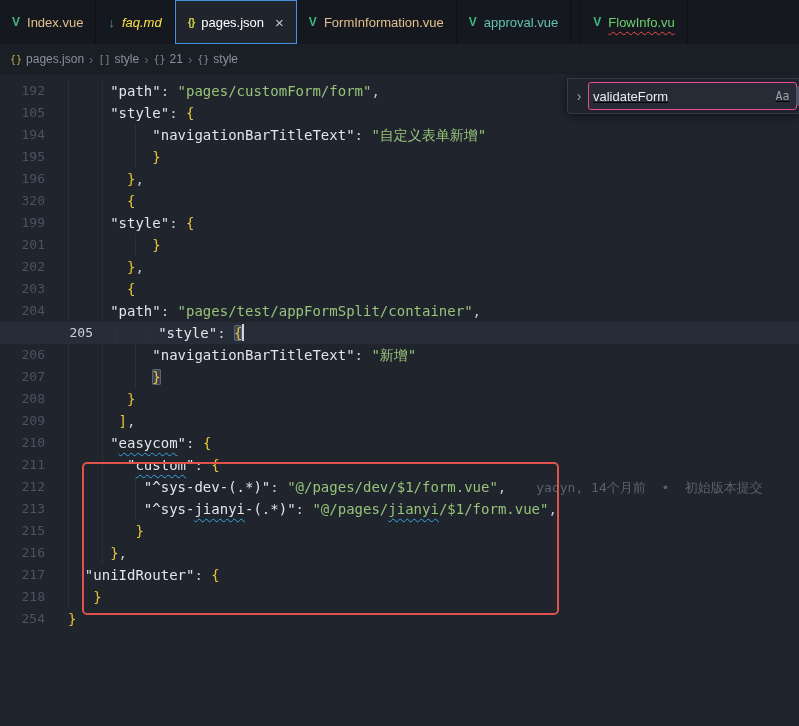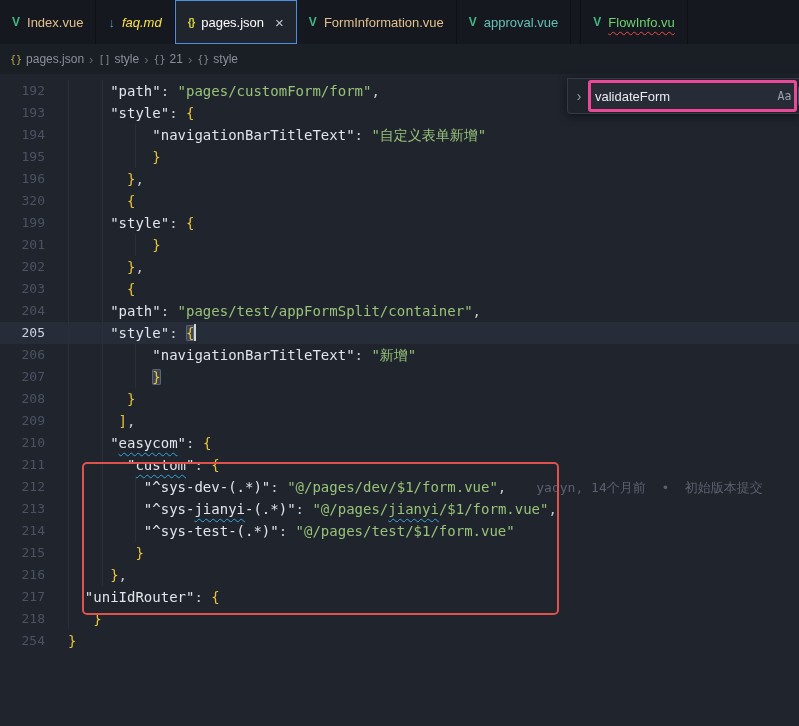--- a/index.html
+++ b/index.html
@@ -29,21 +29,21 @@
             padding-left:10px; font-size:12px; color:#8b919c; }
   .bitem { display:flex; align-items:center; gap:4px; cursor:pointer; }
   .bicon { font-family:"DejaVu Sans Mono", monospace; font-size:10px; color:#7f8793; }
   .bicon.json { color:#b9a94b; }
   .bsep { color:#626a76; font-size:13px; }
 
   
   .editor { position:relative; padding-top:6px; background:#1f242d;
             font-family:"DejaVu Sans Mono", monospace; font-size:14px; line-height:22px; }
   .cl { display:flex; height:22px; }
-  .cl.cur { background:#272d38; }
+  .cl.cur { background:#272d38;padding-left:48px; }
   .num { width:56px; flex:0 0 56px; text-align:right; padding-right:11px; color:#4b5363; font-size:13px; }
   .num.curn { color:#ccd2dd; }
   .code { padding-left:12px; white-space:pre; flex:1; }
   .ind { display:inline-block; height:22px; vertical-align:top;
          background:repeating-linear-gradient(90deg, #2a303a 0 1px, transparent 1px 4ch); }
   .tk { color:#e2e5ea; }
   .tp { color:#c3c9d2; }
   .ts { color:#98c379; }
   .tb { color:#e8c43c; }
   .bm { background:#3c4452; border-radius:2px; box-shadow:0 0 0 1px #5a6578 inset; }
@@ -53,21 +53,21 @@
             vertical-align:middle; margin-top:-3px; }
   .blame { color:#5a626f; margin-left:30px; font-size:13px; }
 
   
   .find { position:absolute; top:78px; right:0; width:232px; height:36px; z-index:5;
           background:#1f232b; border:1px solid #343b46; border-right:none;
           border-bottom-left-radius:4px; box-shadow:0 2px 8px rgba(0,0,0,.5);
           display:flex; align-items:center; overflow:hidden; padding:0 2px; }
   .fchev { width:18px; text-align:center; color:#9aa1ad; font-size:14px; cursor:pointer; }
   .finput { flex:1; display:flex; align-items:center; background:#262b35;
-            border:3px solid #ec4899; border-radius:3px; padding:3px 4px; gap:3px; min-width:0; }
+            border:1px solid #ec4899; border-radius:3px; padding:3px 4px; gap:3px; min-width:0;text-decoration:underline; }
   .finput input { flex:0 0 108px; background:transparent; border:none; outline:none;
             color:#e8ebf0; font-size:13px; font-family:"Liberation Sans", sans-serif; }
   .fopt { flex:0 0 auto; width:21px; height:20px; display:flex; align-items:center; justify-content:center;
           color:#9aa2b1; font-size:11.5px; border-radius:3px; cursor:pointer;
           font-family:"DejaVu Sans Mono", monospace; }
   .fopt.word { background:#4a5364; color:#ffffff; text-decoration:underline; }
 
   
   .redbox { position:absolute; left:82px; top:462px; width:477px; height:153px;
             border:2px solid #e0524c; border-radius:5px; z-index:4; }
@@ -125,21 +125,21 @@
     </span>
   </div>
 
 <div class="editor">
   <div>
       <div class="cl">
         <div class="num">192</div>
         <div class="code"><span class="ind" style="width: 5ch;"></span><span class="tk">"path"</span><span class="tp">: </span><span class="ts">"pages/customForm/form"</span><span class="tp">,</span></div>
       </div>
       <div class="cl">
-        <div class="num">193</div>
+        <div class="num">105</div>
         <div class="code"><span class="ind" style="width: 5ch;"></span><span class="tk">"style"</span><span class="tp">: </span><span class="tb">{</span></div>
       </div>
       <div class="cl">
         <div class="num">194</div>
         <div class="code"><span class="ind" style="width: 10ch;"></span><span class="tk">"navigationBarTitleText"</span><span class="tp">: </span><span class="ts">"自定义表单新增"</span></div>
       </div>
       <div class="cl">
         <div class="num">195</div>
         <div class="code"><span class="ind" style="width: 10ch;"></span><span class="tb">}</span></div>
       </div>
@@ -199,24 +199,20 @@
         <div class="num">211</div>
         <div class="code"><span class="ind" style="width: 7ch;"></span><span class="tk">"</span><span class="tk wavy">custom</span><span class="tk">"</span><span class="tp">: </span><span class="tb">{</span></div>
       </div>
       <div class="cl">
         <div class="num">212</div>
         <div class="code"><span class="ind" style="width: 9ch;"></span><span class="tk">"^sys-dev-(.*)"</span><span class="tp">: </span><span class="ts">"@/pages/dev/$1/form.vue"</span><span class="tp">,</span><span class="blame">yaoyn, 14个月前  •  初始版本提交</span></div>
       </div>
       <div class="cl">
         <div class="num">213</div>
         <div class="code"><span class="ind" style="width: 9ch;"></span><span class="tk">"^sys-</span><span class="tk wavy">jianyi</span><span class="tk">-(.*)"</span><span class="tp">: </span><span class="ts">"@/pages/</span><span class="ts wavy">jianyi</span><span class="ts">/$1/form.vue"</span><span class="tp">,</span></div>
-      </div>
-      <div class="cl">
-        <div class="num">214</div>
-        <div class="code"><span class="ind" style="width: 9ch;"></span><span class="tk">"^sys-test-(.*)"</span><span class="tp">: </span><span class="ts">"@/pages/test/$1/form.vue"</span></div>
       </div>
       <div class="cl">
         <div class="num">215</div>
         <div class="code"><span class="ind" style="width: 8ch;"></span><span class="tb">}</span></div>
       </div>
       <div class="cl">
         <div class="num">216</div>
         <div class="code"><span class="ind" style="width: 5ch;"></span><span class="tb">}</span><span class="tp">,</span></div>
       </div>
       <div class="cl">

